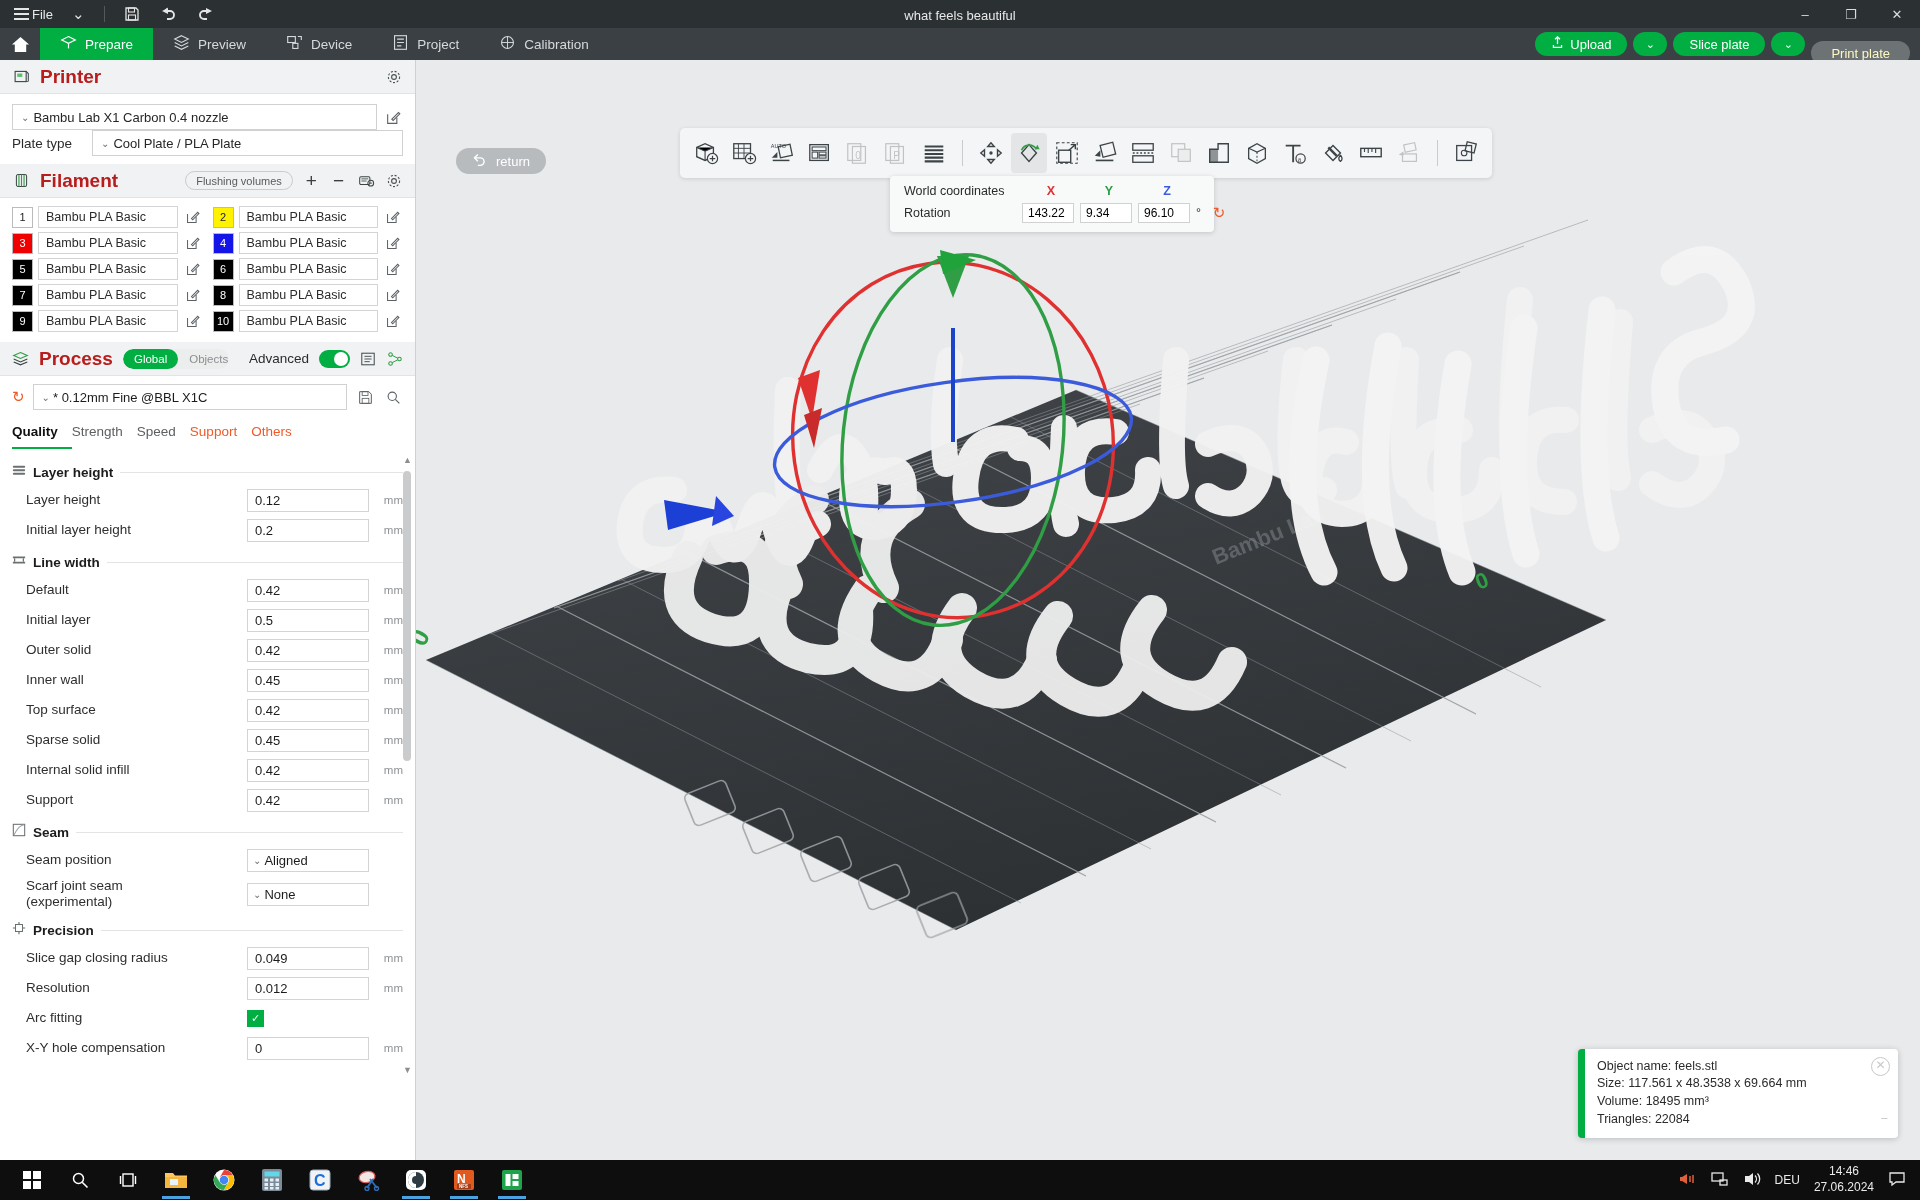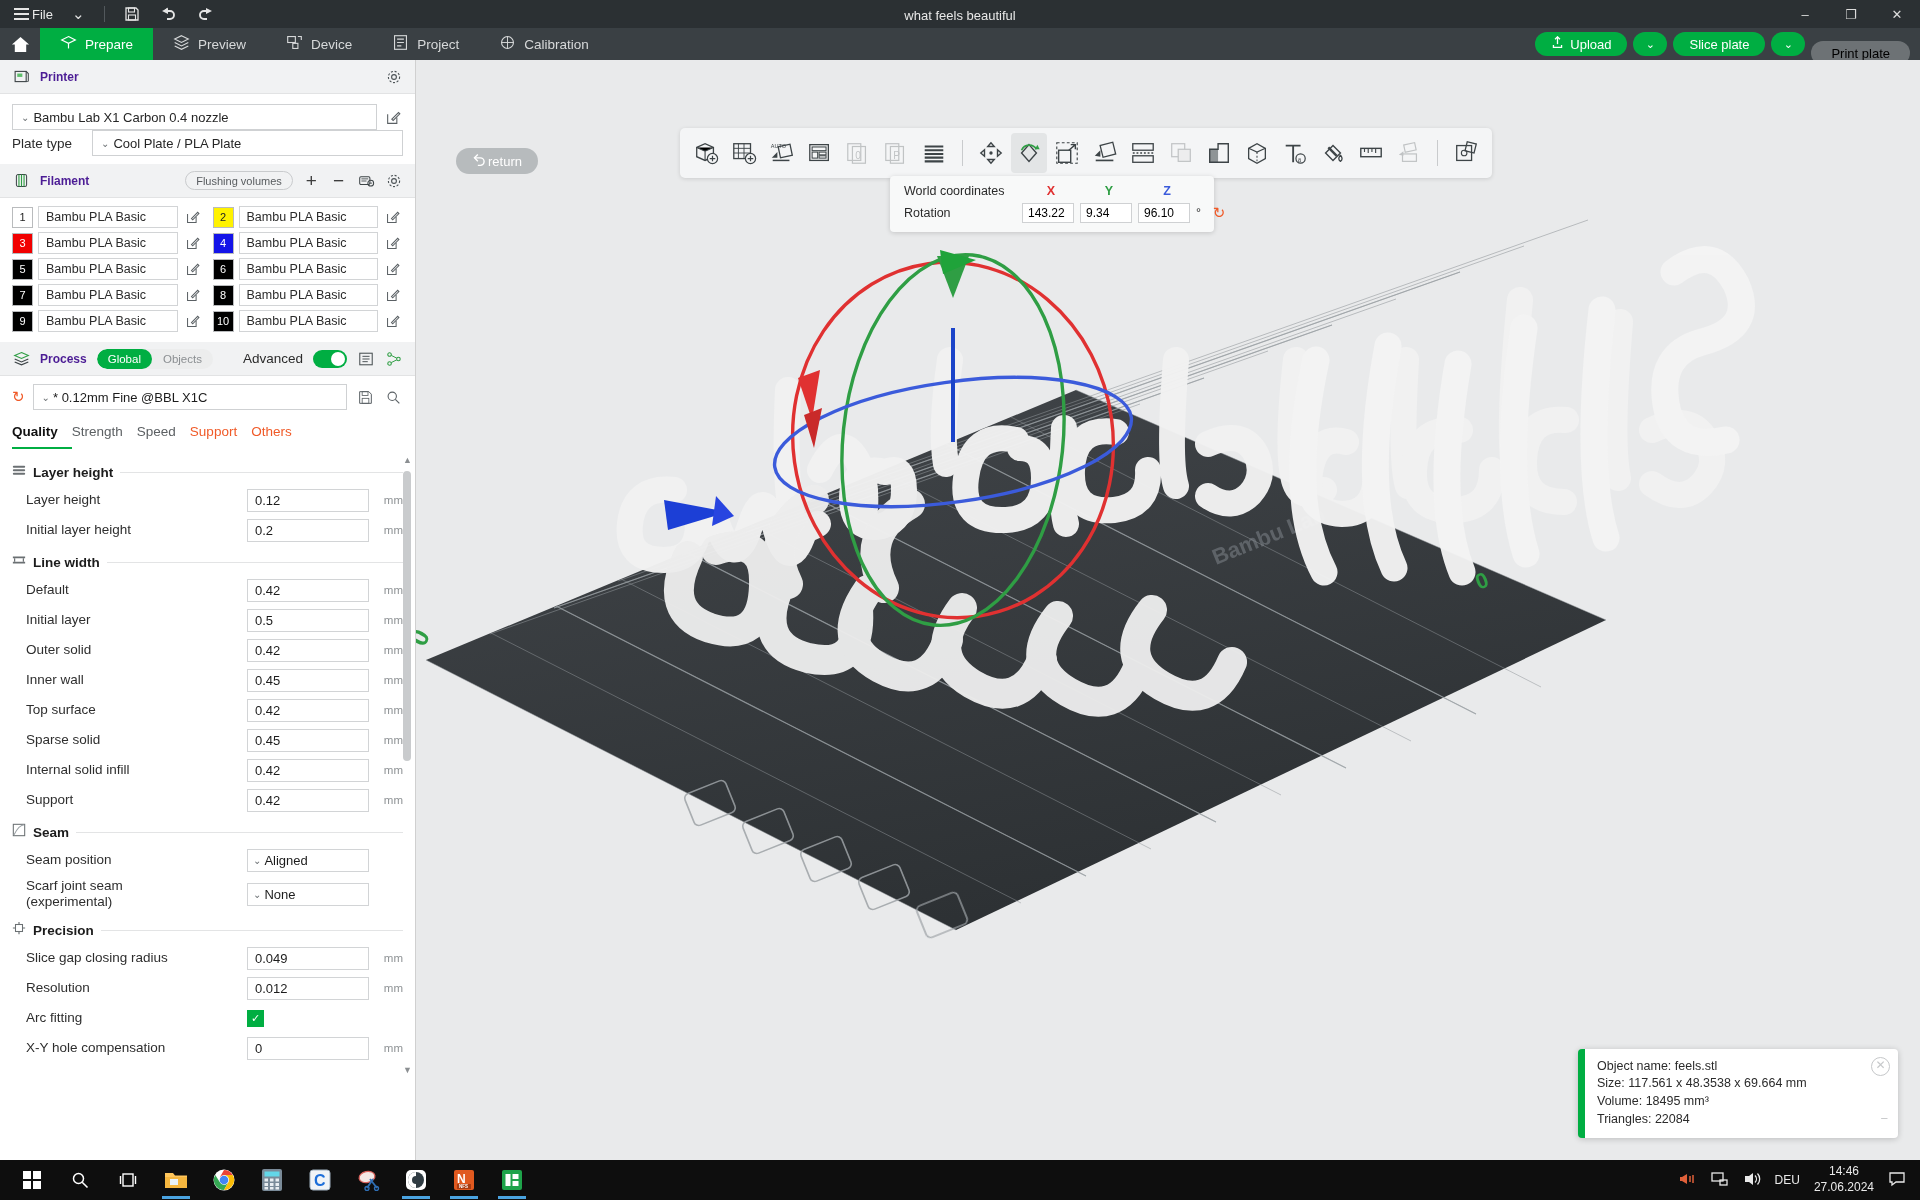--- a/index.html
+++ b/index.html
@@ -51,35 +51,35 @@
   .tabbar-right { margin-left:auto; display:flex; align-items:center; gap:6px; padding-right:10px; }
   .btn-green {
     background:#00ae42; color:#fff; border-radius:13px; height:24px;
     display:flex; align-items:center; gap:6px; padding:0 16px; font-size:13px;
   }
   .btn-chev {
     background:#00ae42; color:#fff; border-radius:12px; width:34px; height:24px;
     display:flex; align-items:center; justify-content:center; font-size:11px;
   }
   .btn-gray {
-    background:#6d7275; color:#000000; border-radius:13px; height:24px;
+    background:#6d7275; color:#fef9c3; border-radius:13px; height:24px;
     display:flex; align-items:center; padding:0 20px; font-size:13px;margin-top:18px;
   }
 
   
   #leftpanel {
     position:absolute; left:0; top:60px; width:416px; height:1100px;
     background:#ffffff; border-right:1px solid #d0d0d0;
     display:flex; flex-direction:column;
   }
   .sec-head {
     display:flex; align-items:center; height:34px; padding:0 12px;
     background:#f1f2f3; border-bottom:1px solid #e2e3e4; gap:10px;
   }
-  .sec-head .sec-title { font-size:12px; color:#4c1d95; font-weight:600; }
+  .sec-head .sec-title { font-size:19px; color:#b91c1c; font-weight:600; }
   .sec-ico { width:18px; height:18px; display:flex; align-items:center; justify-content:center; }
   .spacer { margin-left:auto; }
 
   .printer-body { padding:10px 12px 8px 12px; }
   .combo {
     border:1px solid #cfd1d3; height:26px; display:flex; align-items:center;
     padding:0 8px; font-size:13px; color:#262626; background:#fff; gap:4px;
   }
   .chev { color:#6b7073; font-size:10px; }
   .row-inline { display:flex; align-items:center; gap:8px; }
@@ -147,21 +147,21 @@
   .vscroll .thumb { position:absolute; top:16px; left:0; width:8px; height:290px; background:#c9cbcd; border-radius:4px; }
   .vscroll .arr { position:absolute; left:0; width:8px; text-align:center; font-size:9px; color:#8b8f92; }
 
   
   #viewport {
     position:absolute; left:416px; top:60px; width:1504px; height:1100px;
     background:#e9eaeb; overflow:hidden;
   }
   #return-btn {
     position:absolute; left:40px; top:88px; height:26px; border-radius:13px;
-    background:#b7bbbd; color:#fff; display:flex; align-items:center; gap:1px;
+    background:#b7bbbd; color:#fff; display:flex; align-items:center; gap:9px;
     padding:0 16px; font-size:13px;
   }
   #vp-toolbar {
     position:absolute; left:264px; top:68px; height:50px;
     background:#f4f5f6; border-radius:5px; display:flex; align-items:center;
     padding:0 8px; gap:2px; box-shadow:0 1px 4px rgba(0,0,0,.13);
   }
   .tb-item {
     width:36px; height:40px; display:flex; align-items:center; justify-content:center;
     border-radius:4px;

